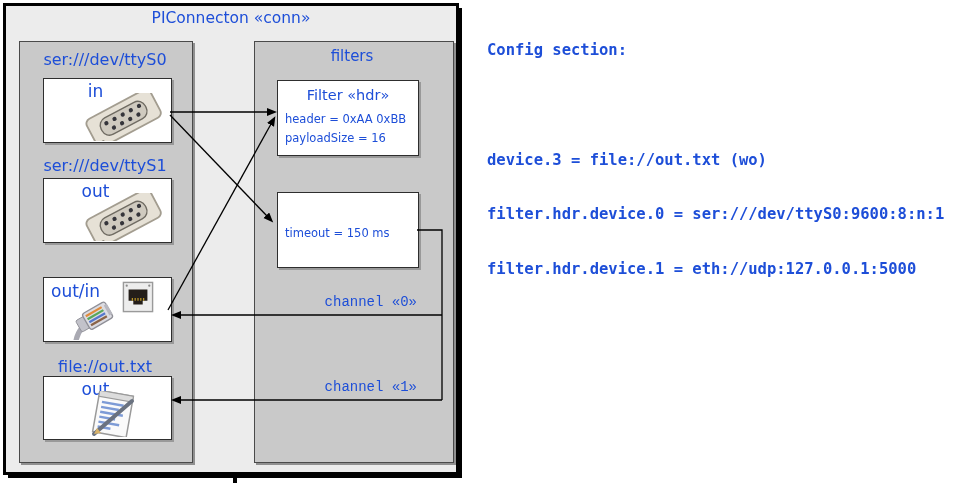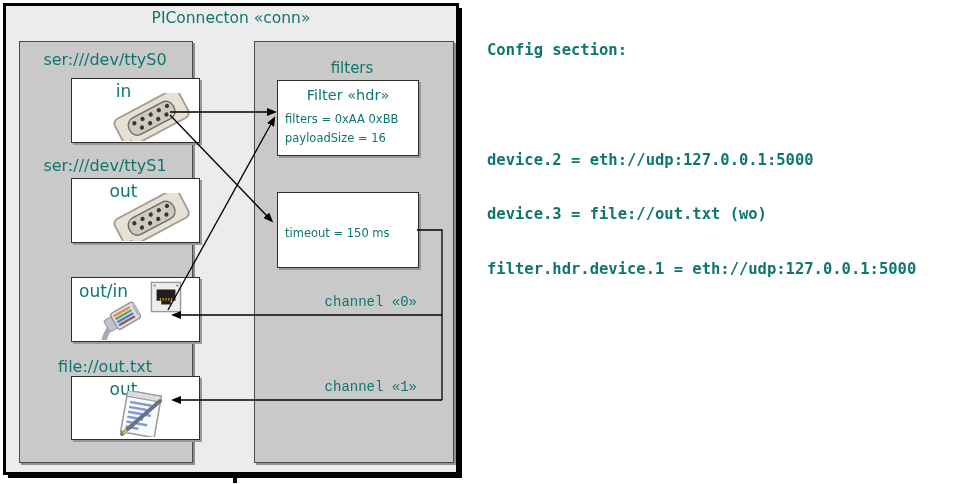--- a/index.html
+++ b/index.html
@@ -1,33 +1,33 @@
 <!DOCTYPE html>
 <html><head>
 <meta charset="utf-8">
 <style>
   html,body{margin:0;padding:0;background:#fff;}
   .stage{position:relative;width:964px;height:484px;background:#fff;overflow:hidden;
-         font-family:"DejaVu Sans","Liberation Sans",sans-serif;color:#0f766e;}
+         font-family:"DejaVu Sans","Liberation Sans",sans-serif;color:#1d4ed8;}
   .abs{position:absolute;}
 
   
   .outer-box{left:3px;top:3px;width:450px;height:466px;background:#ececec;
              border:3px solid #000;box-shadow:4px 4px 0 -1px #000;}
   .diagram-title{left:3px;top:9px;width:456px;text-align:center;font-size:15.5px;}
 
   
   .panel{background:#c9c9c9;border:1px solid #4a4a4a;box-shadow:2px 2px 0 #909090;}
   .panel-devices{left:19px;top:41px;width:172px;height:420px;}
   .panel-filters{left:254px;top:41px;width:198px;height:420px;}
-  .filters-title{left:254px;top:47px;width:196px;text-align:center;font-size:15px;margin-top:12px;}
+  .filters-title{left:254px;top:47px;width:196px;text-align:center;font-size:15px;}
 
   
   .dev-label{left:19px;width:172px;text-align:center;font-size:16px;white-space:nowrap;}
-  .dev-box{left:43px;width:127px;background:#fff;border:1.5px solid #2e2e2e;box-shadow:2px 2px 0 #999;margin-left:28px;}
+  .dev-box{left:43px;width:127px;background:#fff;border:1.5px solid #2e2e2e;box-shadow:2px 2px 0 #999;}
   .port-label{position:absolute;font-size:17px;line-height:1;}
   .port-center{left:0;right:0;top:4px;text-align:center;transform:translateX(-12px);}
   .port-left{left:7px;top:5px;}
 
   
   .filter-box{left:277px;width:140px;height:74px;background:#fff;border:1.5px solid #2e2e2e;box-shadow:2px 2px 0 #999;}
   .filter-title{position:absolute;left:0;right:0;top:6px;text-align:center;font-size:14.5px;}
   .filter-line{position:absolute;left:7px;font-size:11.5px;white-space:nowrap;}
 
   .channel-label{left:297px;width:120px;text-align:right;font-size:14px;white-space:nowrap;font-family:Liberation Mono, monospace;}
@@ -139,21 +139,21 @@
             <line x1="20" y1="38" x2="33" y2="38"></line>
         </g>
       </g>
       <path d="M14,43 L52,10" stroke="#6a7280" stroke-width="4" stroke-linecap="round"></path>
       <path d="M14,43 l7,-1 -4,-5 z" fill="#d9b36a"></path>
     </svg>
   </div>
 
   <div class="abs filter-box" style="top:80px">
     <div class="filter-title">Filter «hdr»</div>
-    <div class="filter-line" style="top:31px">filters = 0xAA 0xBB</div>
+    <div class="filter-line" style="top:31px">header = 0xAA 0xBB</div>
     <div class="filter-line" style="top:50px">payloadSize = 16</div>
   </div>
   <div class="abs filter-box" style="top:192px">
     <div class="filter-line" style="top:33px">timeout = 150 ms</div>
   </div>
 
   <div class="abs channel-label" style="top:294px">channel «0»</div>
   <div class="abs channel-label" style="top:379px">channel «1»</div>
 
   <svg class="abs" style="left:0;top:0;pointer-events:none" width="964" height="484">
@@ -170,22 +170,22 @@
       <line x1="442" y1="315" x2="180" y2="315" marker-end="url(#ah)"></line>
       <line x1="442" y1="400" x2="180" y2="400" marker-end="url(#ah)"></line>
     </g>
   </svg>
 
   <div class="abs tick"></div>
 
   <div class="abs config">
     <div>Config section:</div>
     <div class="gap"></div>
-    <div>device.2 = eth://udp:127.0.0.1:5000</div>
     <div>device.3 = file://out.txt (wo)</div>
+    <div>filter.hdr.device.0 = ser:///dev/ttyS0:9600:8:n:1</div>
     <div>filter.hdr.device.1 = eth://udp:127.0.0.1:5000</div>
     
     
     
     
     
     
     
     
     

